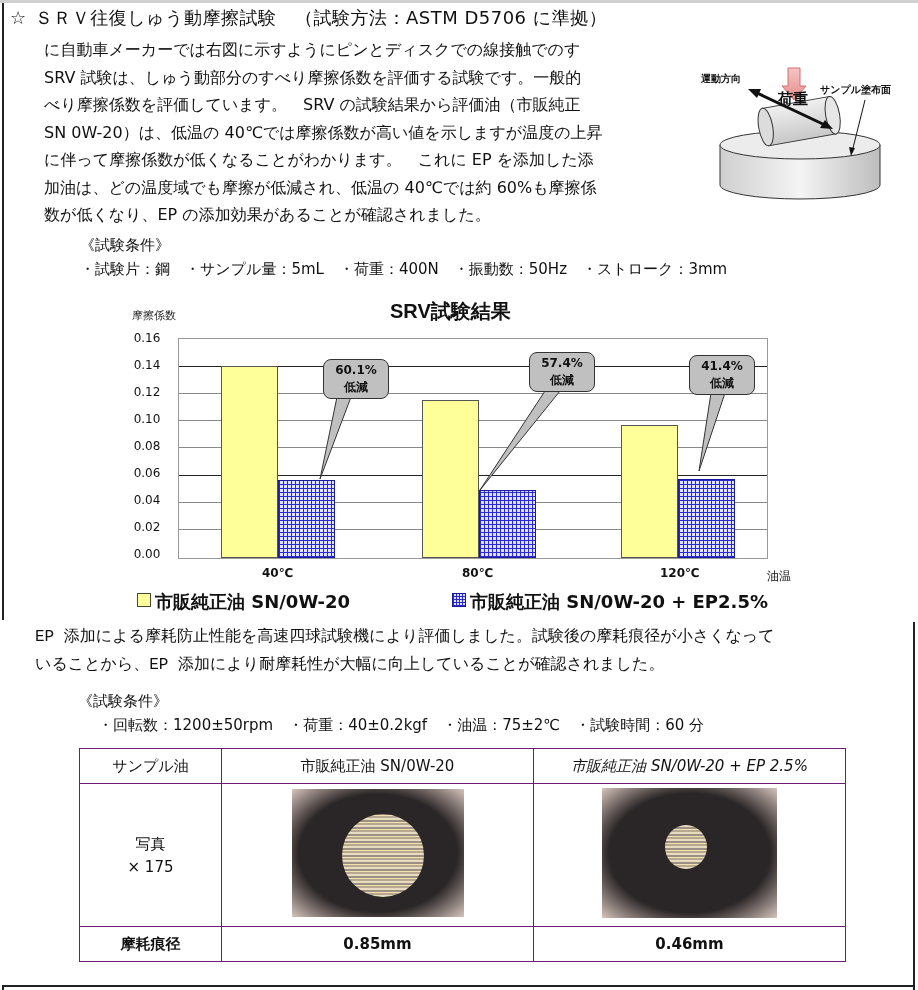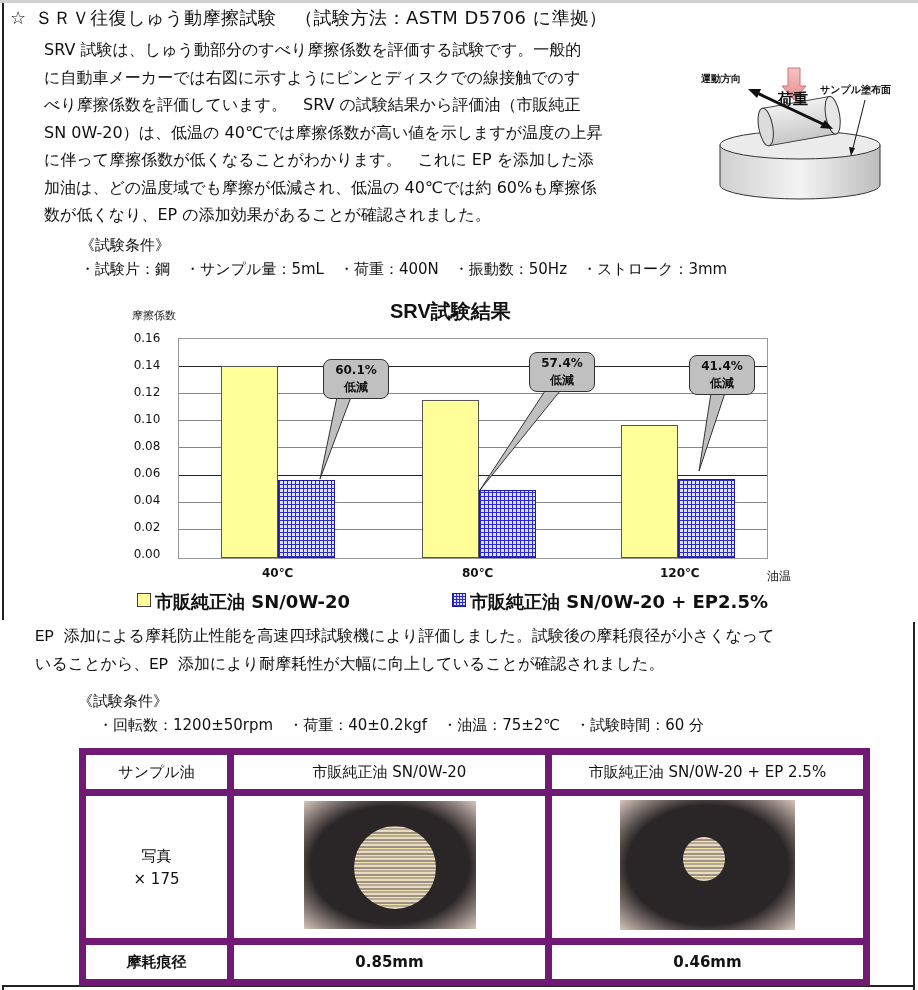--- a/index.html
+++ b/index.html
@@ -46,21 +46,21 @@
   .sw.y { background:#ffff99; }
   .sw.b { background-color:#dde0ff; background-image:
       repeating-linear-gradient(90deg, #2a2ad0 0 1px, transparent 1px 3px),
       repeating-linear-gradient(0deg, #2a2ad0 0 1px, transparent 1px 3px); border-color:#1a1aa0; }
 
   .p2 { left:35px; top:624px; width:870px; }
   .p2 div { white-space:nowrap;font-family:Liberation Mono, monospace; }
 
   
   table.wear { position:absolute; left:79px; top:748px; border-collapse:collapse; font-size:15px; }
-  table.wear td { border:7px solid #701a75; text-align:center; vertical-align:middle; }
+  table.wear td { border:1px solid #701a75; text-align:center; vertical-align:middle; }
   table.wear tr.h td { height:32px; }
   table.wear tr.ph td { height:140px; }
   table.wear tr.f td { height:32px; font-weight:bold; }
   .photo { display:inline-block; background:#2a2526; position:relative; overflow:hidden; }
   .photo .glow { position:absolute; inset:0; background:radial-gradient(ellipse at 50% 50%, transparent 65%, #d7c5bd 100%); }
   .spot { position:absolute; border-radius:50%;
           background:repeating-linear-gradient(0deg, #e8dcc0 0 2px, #b7a890 2px 4px, #f0e2b0 4px 5px, #9c8f83 5px 7px); }
 </style>
 </head>
 <body>
@@ -68,22 +68,22 @@
 <div class="abs topline"></div>
 <div class="abs leftrule"></div>
 <div class="abs rightrule"></div>
 <div class="abs bottombox"></div>
 
 <div class="abs title">
   <span class="star">☆</span><span>ＳＲＶ往復しゅう動摩擦試験　（試験方法：ASTM D5706 に準拠）</span>
 </div>
 
 <div class="abs para p1">
+  <div>に自動車メーカーでは右図に示すようにピンとディスクでの線接触でのす</div>
   <div>SRV 試験は、しゅう動部分のすべり摩擦係数を評価する試験です。一般的</div>
-  <div>に自動車メーカーでは右図に示すようにピンとディスクでの線接触でのす</div>
   <div>べり摩擦係数を評価しています。　SRV の試験結果から評価油（市販純正</div>
   <div>SN 0W-20）は、低温の 40℃では摩擦係数が高い値を示しますが温度の上昇</div>
   <div>に伴って摩擦係数が低くなることがわかります。　これに EP を添加した添</div>
   <div>加油は、どの温度域でも摩擦が低減され、低温の 40℃では約 60%も摩擦係</div>
   <div>数が低くなり、EP の添加効果があることが確認されました。</div>
 </div>
 
 <div class="abs diag">
   <svg width="200" height="160" viewBox="0 0 200 160">
     <defs>
@@ -190,21 +190,21 @@
   <div>いることから、EP 添加により耐摩耗性が大幅に向上していることが確認されました。</div>
 </div>
 <div class="abs cond-h" style="left:78px;top:692px;">《試験条件》</div>
 <div class="abs cond" style="left:98px;top:716px;">・回転数：1200±50rpm　・荷重：40±0.2kgf　・油温：75±2℃　・試験時間：60 分</div>
 
 <table class="wear">
   <tbody>
       <tr class="h">
     <td style="width:139px;">サンプル油</td>
     <td style="width:309px;">市販純正油  SN/0W-20</td>
-    <td style="width:309px;">市販純正油  SN/0W-20 + EP 2.5%</td>
+    <td style="width:309px;font-style:italic;">市販純正油  SN/0W-20 + EP 2.5%</td>
   </tr>
   <tr class="ph">
     <td>
       <div>写真</div>
       <div style="margin-top:4px;">× 175</div>
     </td>
     <td>
       <div class="photo" style="width:172px;height:128px;">
         <div class="spot" style="left:50px;top:25px;width:82px;height:83px;"></div>
         <div class="glow"></div>

